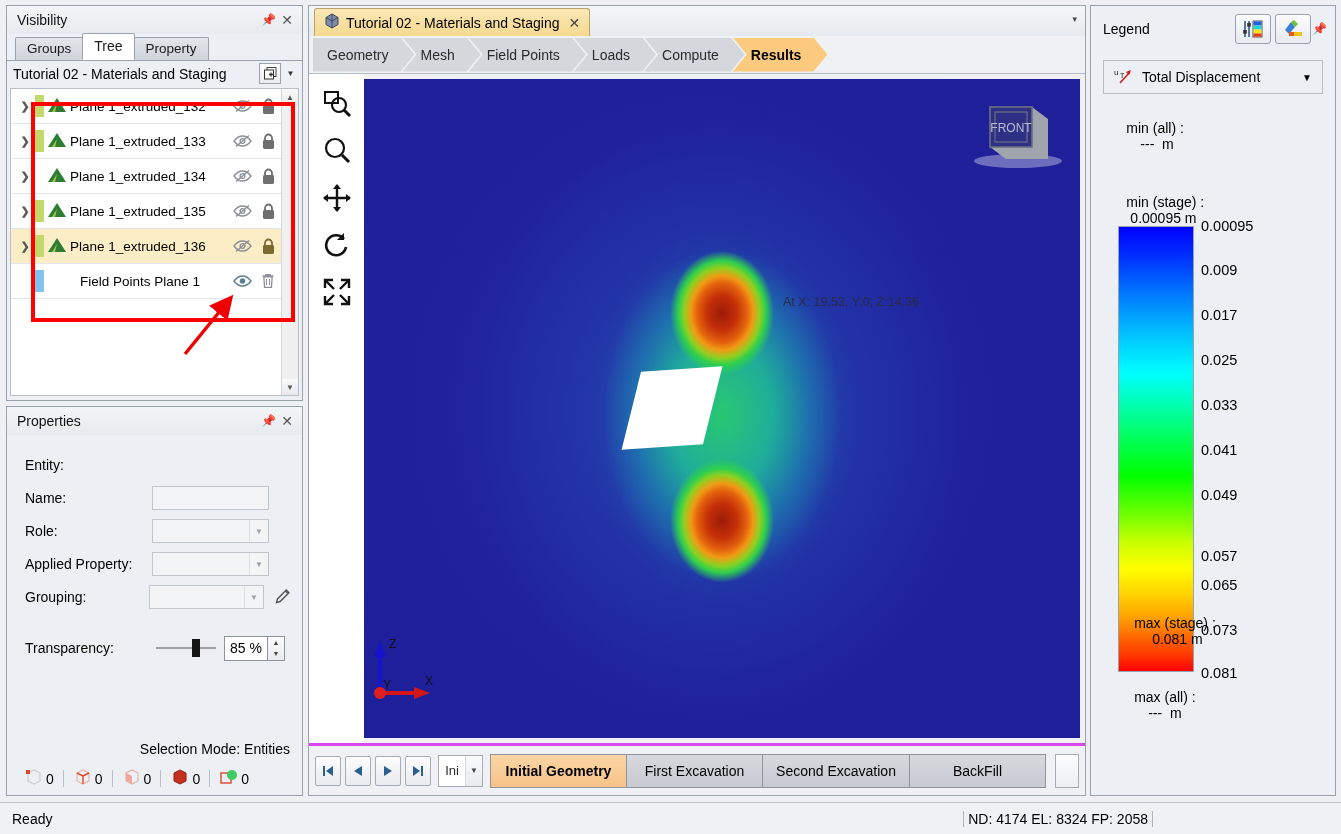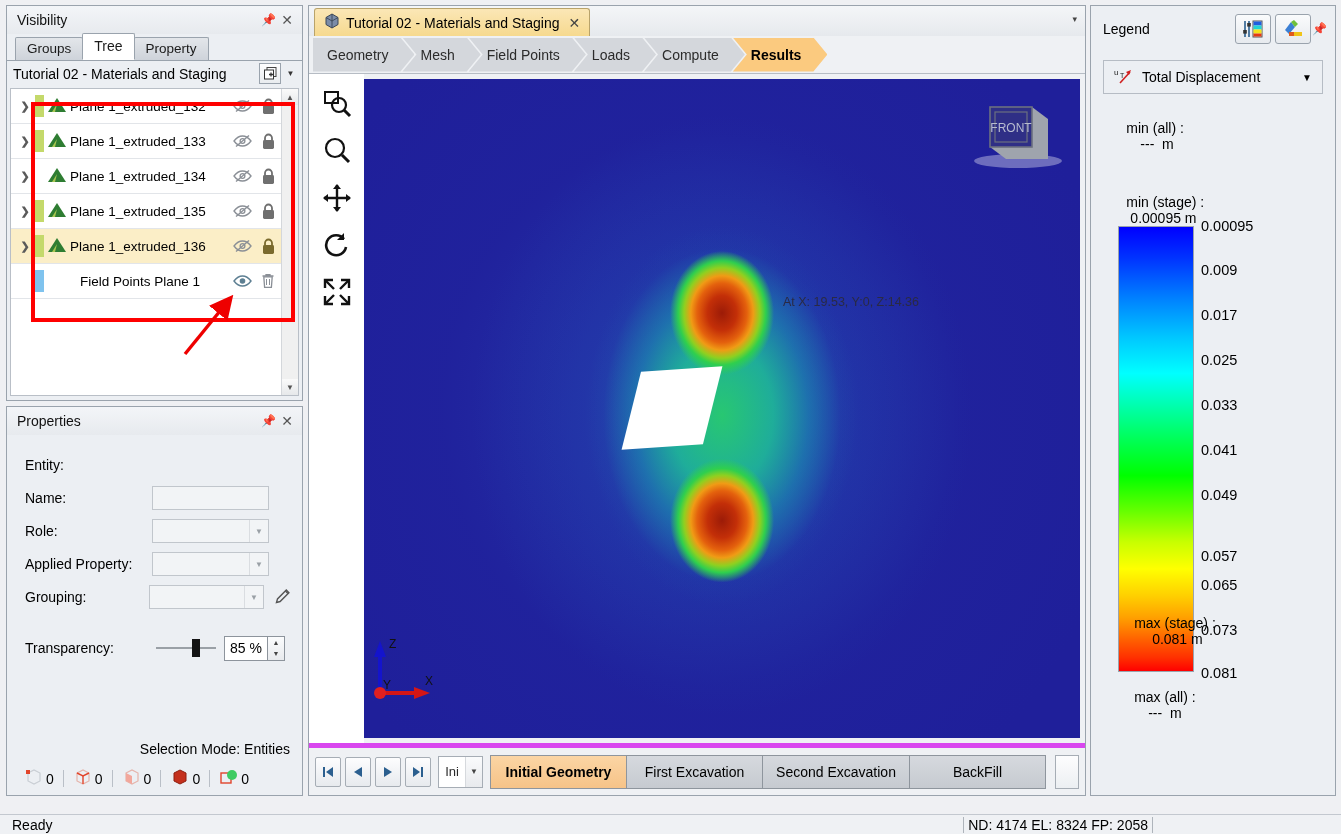--- a/index.html
+++ b/index.html
@@ -304,21 +304,21 @@
   .cube-widget { position: absolute; right: 10px; top: 18px; }
   .axis-widget { position: absolute; left: 4px; bottom: 28px; }
 
   
   .stagebar {
     position: absolute; left: 0; right: 0; bottom: 0;
     height: 52px;
     display: flex; align-items: center;
     padding: 0 6px;
     background: #eff1f4;
-    border-top: 5px solid #d946ef;
+    border-top: 3px solid #d946ef;
     gap: 4px;
   }
   .navbtn {
     width: 26px; height: 30px;
     border: 1px solid #a6adb5;
     background: linear-gradient(#fdfdfe,#e7eaee);
     display: flex; align-items: center; justify-content: center;
     border-radius: 2px;
     cursor: default;
   }
@@ -426,21 +426,21 @@
   .cb-tick {
     position: absolute;
     font-size: 14.5px;
     white-space: nowrap;
   }
   .legend-bottom { position: absolute; left: 0; right: 0; bottom: 58px; }
 
   
   #statusbar {
     position: absolute; left: 0; bottom: 0;
-    width: 1341px; height: 20px;
+    width: 1341px; height: 32px;
     background: #eff1f4;
     border-top: 1px solid #c3c8cf;
     display: flex; align-items: center;
     padding: 0 8px;
     font-size: 14px;
   }
   #statusbar .sb-left { flex: 1; padding-left: 4px; }
   .sb-counts {
     border-left: 1px solid #aeb4bb;
     border-right: 1px solid #aeb4bb;

